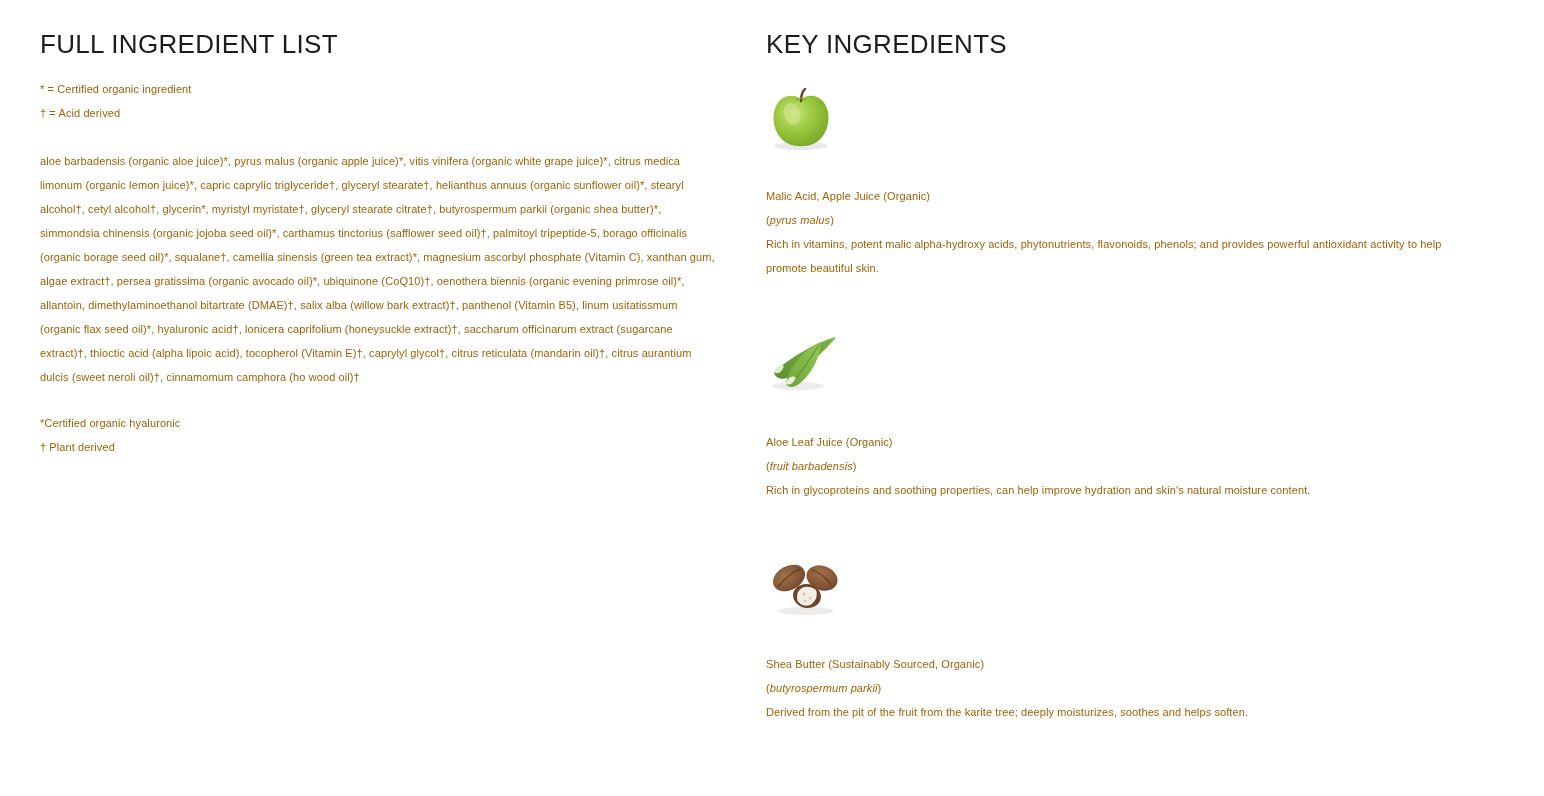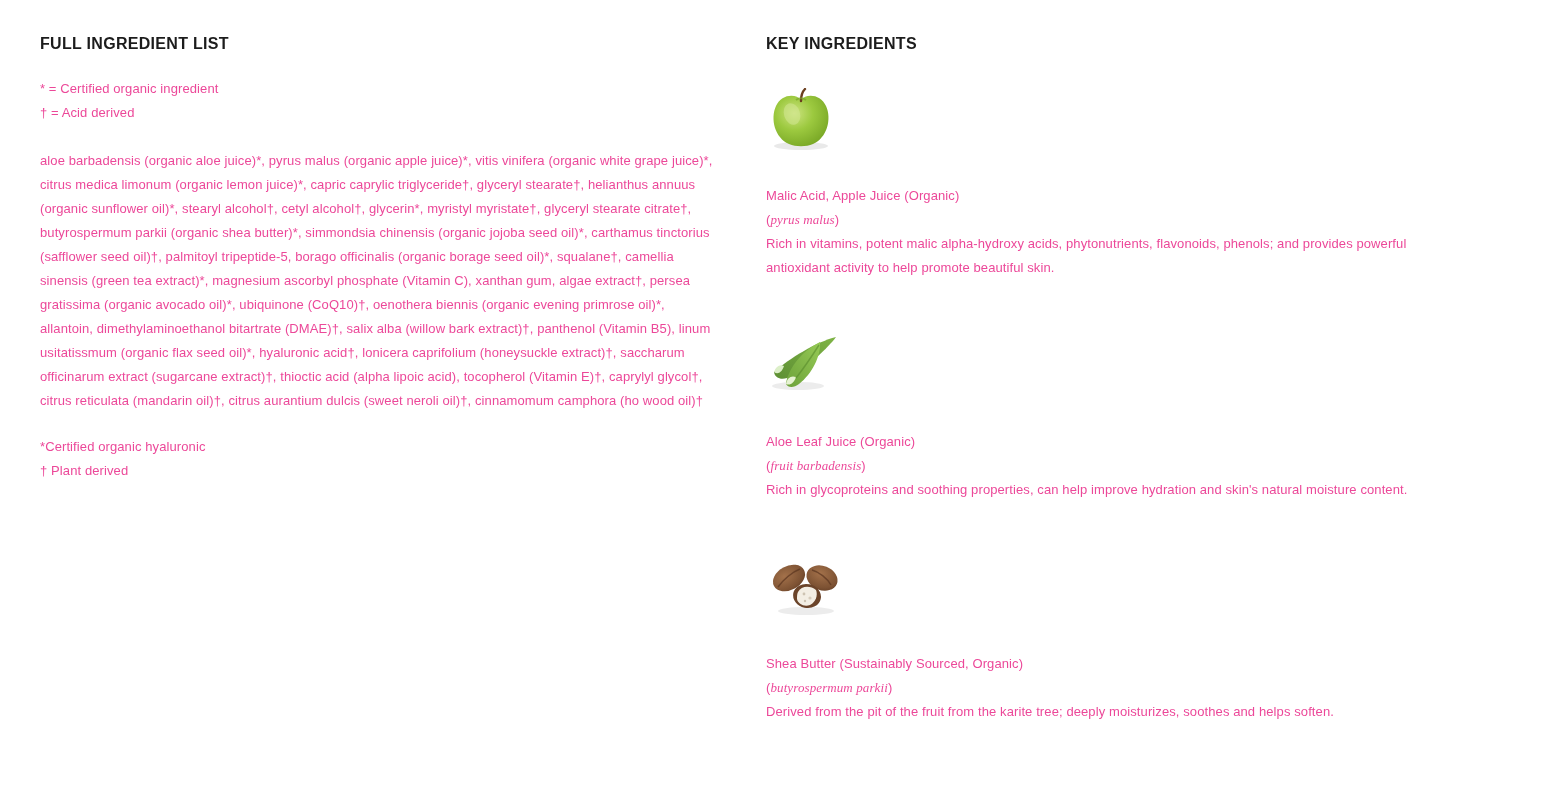--- a/index.html
+++ b/index.html
@@ -8,46 +8,46 @@
     width: 1544px; height: 796px;
     font-family: "Liberation Sans", sans-serif;
     color: #2e2e2e;
     overflow: hidden;
   }
   .container { display: flex; padding: 31px 0 0 40px; }
   .col-left  { width: 676px; margin-right: 50px; }
   .col-right { width: 700px; }
 
   .section-title {
-    font-size: 16px;
-    font-weight: 700;
+    font-size: 26px;
+    font-weight: 400;
     letter-spacing: 0.3px;
     color: #1c1c1c;
     margin: 0 0 20px 0;
     line-height: 26px;
   }
 
   .body-text {
-    font-size: 13px;
+    font-size: 11px;
     line-height: 24px;
     letter-spacing: 0.1px;
-    color: #ec4899;
+    color: #a16207;
   }
 
   .legend { margin-bottom: 24px; }
   .ingredients-paragraph { margin-bottom: 22px; }
   .footnotes { }
 
   
   .col-right .section-title { margin-bottom: 0; }
   .key-item { margin-top: 31px; }
   .key-item + .key-item { margin-top: 0; }
   .key-item-image { height: 64px; margin-bottom: 32px; }
   .key-item-text { margin-bottom: 54px; }
-  .latin-line .latin { font-style: italic; font-family: Liberation Serif, serif; }
+  .latin-line .latin { font-style: italic; }
 </style>
 </head>
 <body>
 
 <div class="container">
 
   <div class="col-left">
     <h1 class="section-title">FULL INGREDIENT LIST</h1>
 
     <div class="legend body-text">

